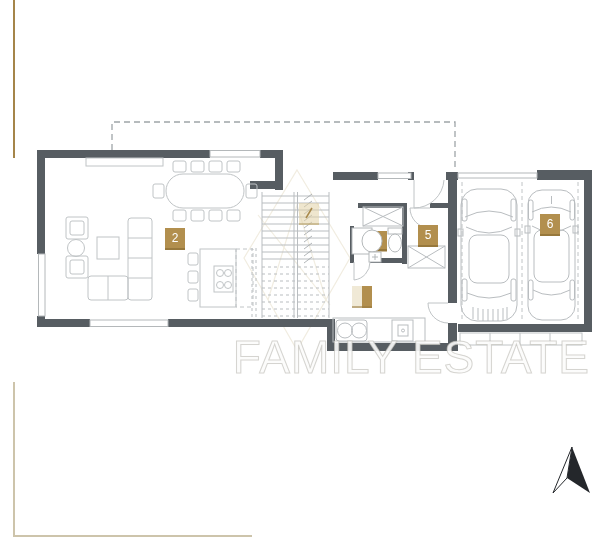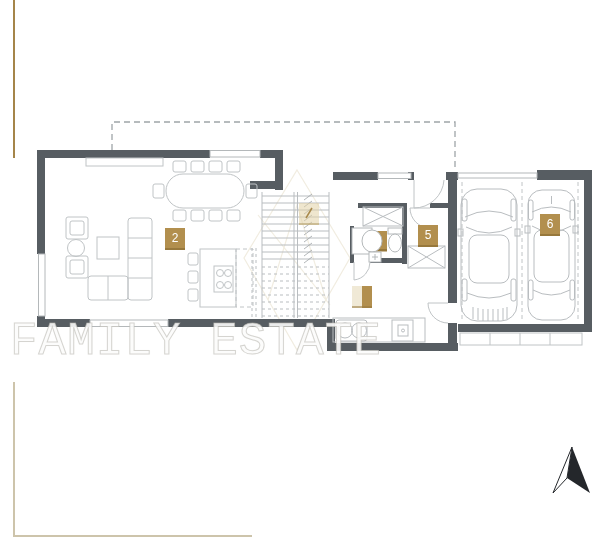--- a/index.html
+++ b/index.html
@@ -11,22 +11,22 @@
   
   .plan-svg{position:absolute;left:0;top:0;z-index:1;}
   
   .label{position:absolute;width:20px;height:20px;z-index:2;background:#b28f4e;
          border-bottom:2px solid #97783c;color:#fff;font-size:12px;line-height:20px;
          text-align:center;font-family:"Liberation Sans",sans-serif;}
   .label.faded{background:rgba(226,209,166,0.55);border-bottom:2px solid rgba(176,149,84,0.4);}
   .label.half{background:linear-gradient(to right,#f0e9d6 0 52%,#b28f4e 52%);
               border-bottom:2px solid rgba(151,120,60,0.55);}
   
-  .watermark{position:absolute;left:10px;top:316px;width:580px;z-index:3;
-             text-align:left;font-family:Liberation Mono, monospace;font-size:46px;
+  .watermark{position:absolute;left:10px;top:330px;width:580px;z-index:3;
+             text-align:right;font-family:Liberation Sans, sans-serif;font-size:46px;
              letter-spacing:1px;color:rgba(255,255,255,0.85);
              -webkit-text-stroke:1px rgba(184,182,174,0.55);
              text-shadow:0 0 1px rgba(190,188,180,0.35);user-select:none;}
   .logo-mark{position:absolute;left:0;top:0;z-index:0;}
 </style>
 </head>
 <body>
 
 <div class="canvas">
 

